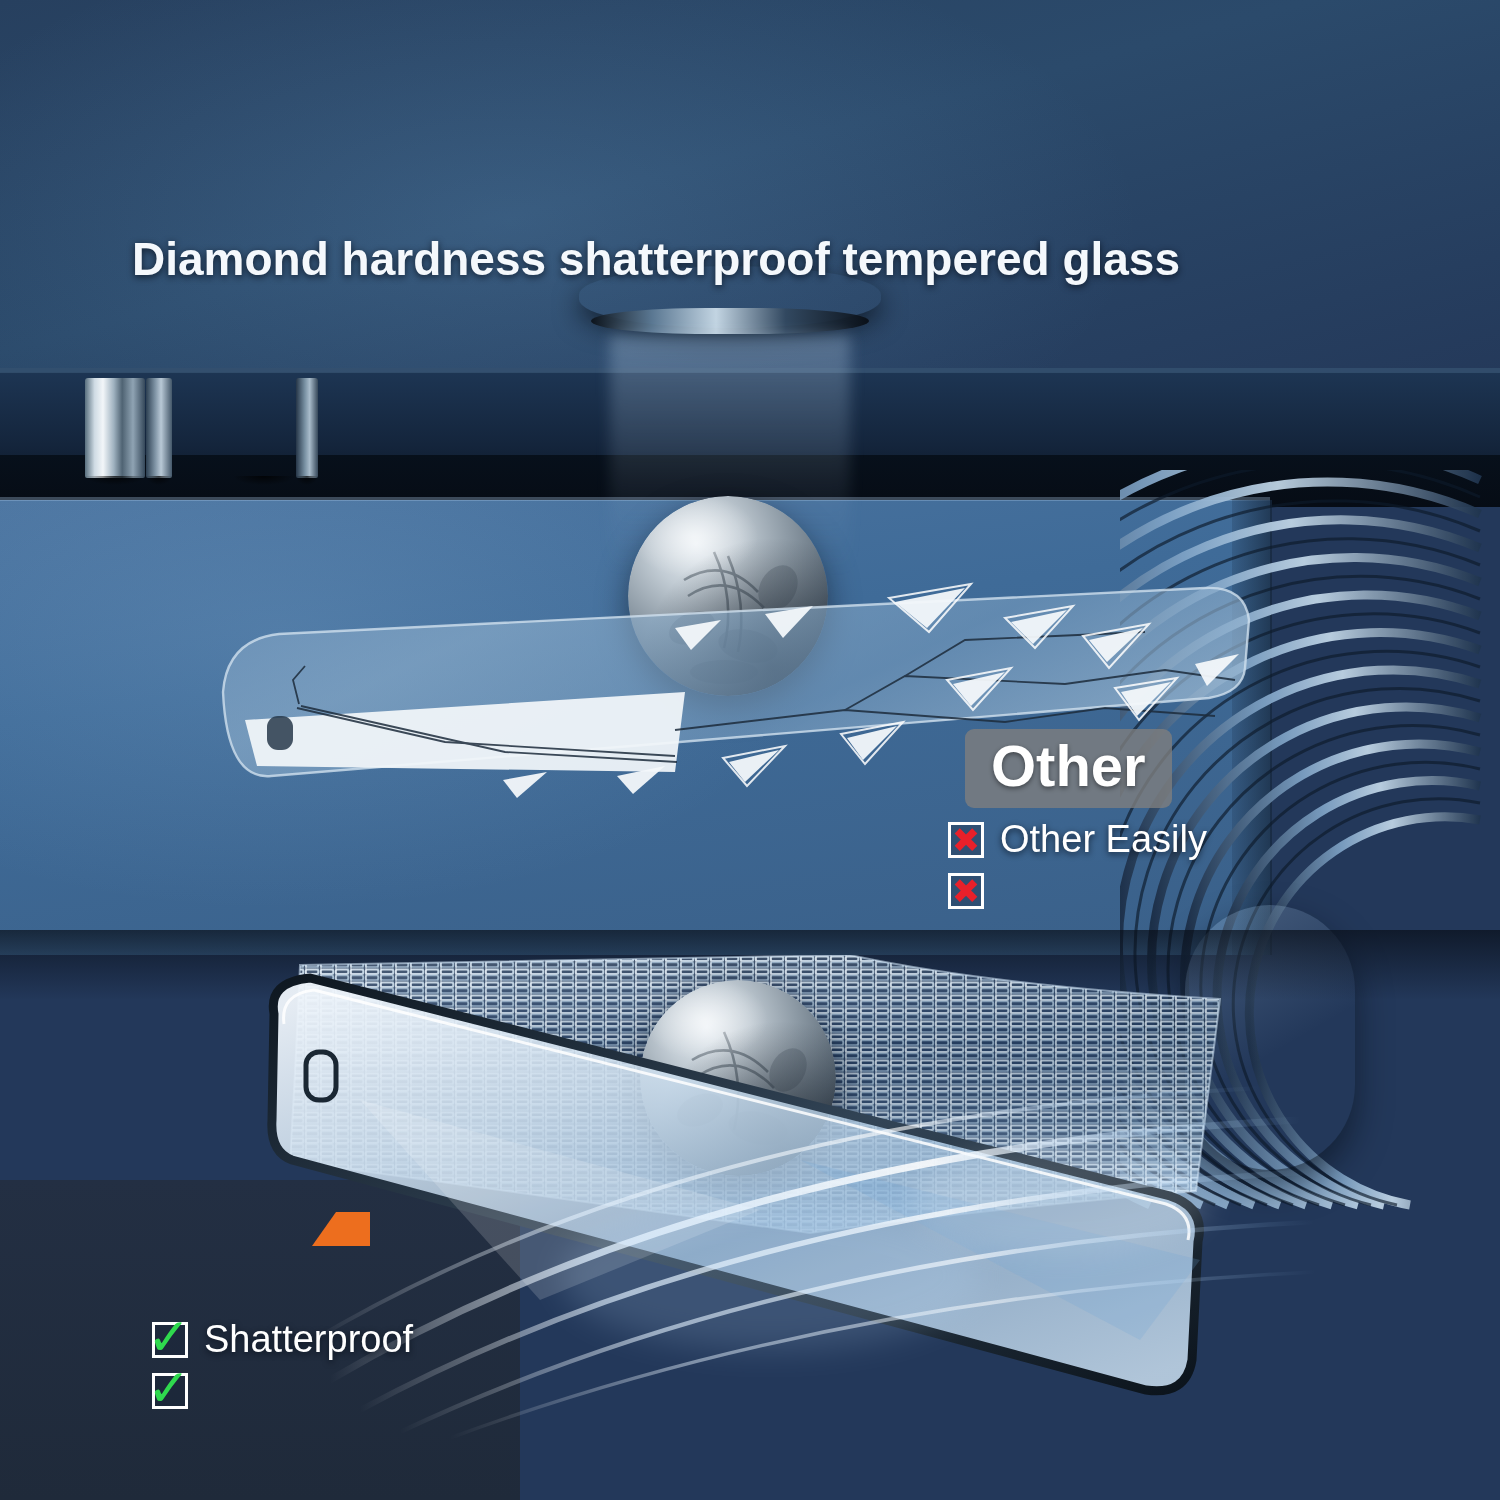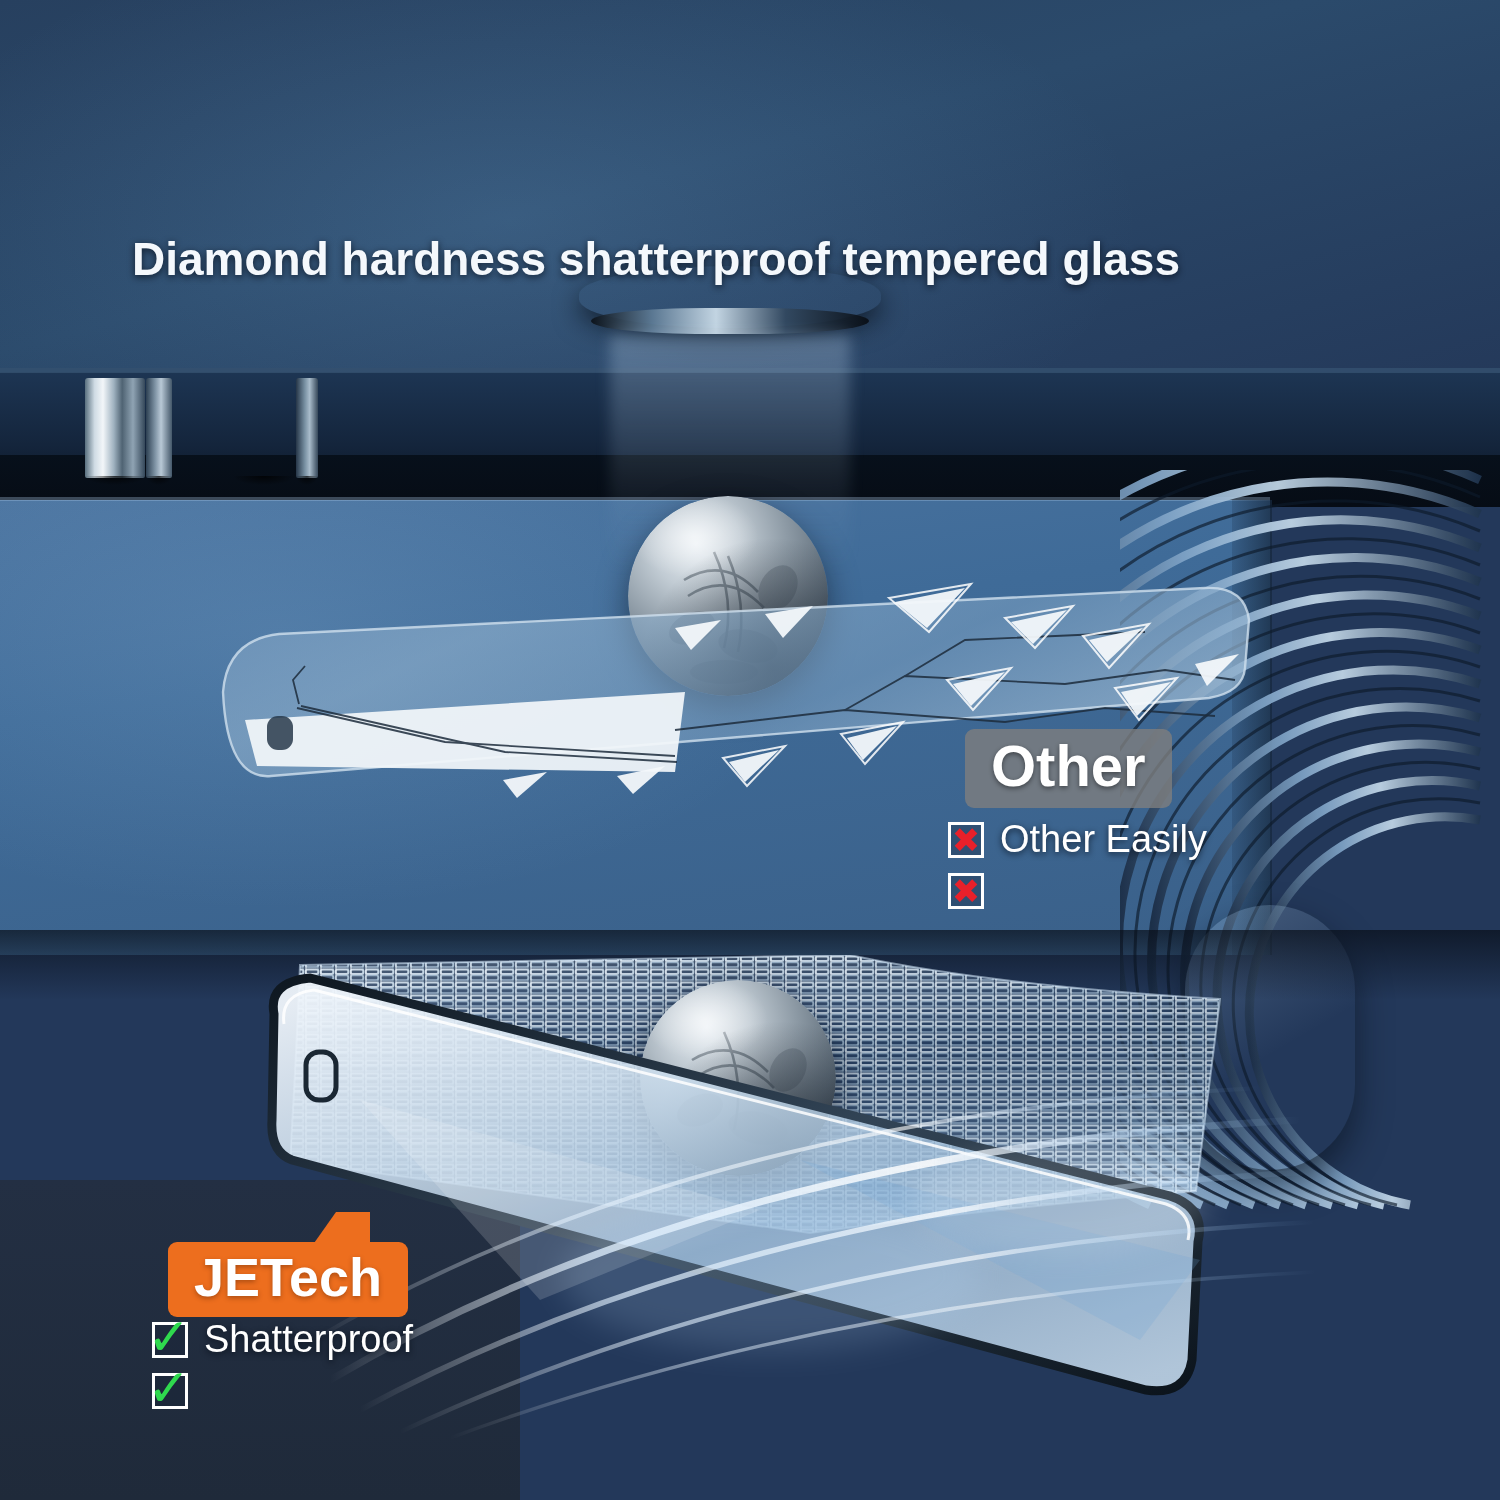--- a/index.html
+++ b/index.html
@@ -396,21 +396,20 @@
       <span class="feat-label">Other Easily</span>
     </div>
     <div class="feat-row">
       <span class="feat-box">
         <span class="mark-x">✖</span>
       </span>
     </div>
   </div>
 
   <div class="badge-jetech-tip"></div>
-  <div class="badge badge-jetech">JETech</div>
 
   <div class="feat-list feat-jetech">
     <div class="feat-row">
       <span class="feat-box">
         <span class="mark-check">✓</span>
       </span>
       <span class="feat-label">Shatterproof</span>
     </div>
     <div class="feat-row">
       <span class="feat-box">

